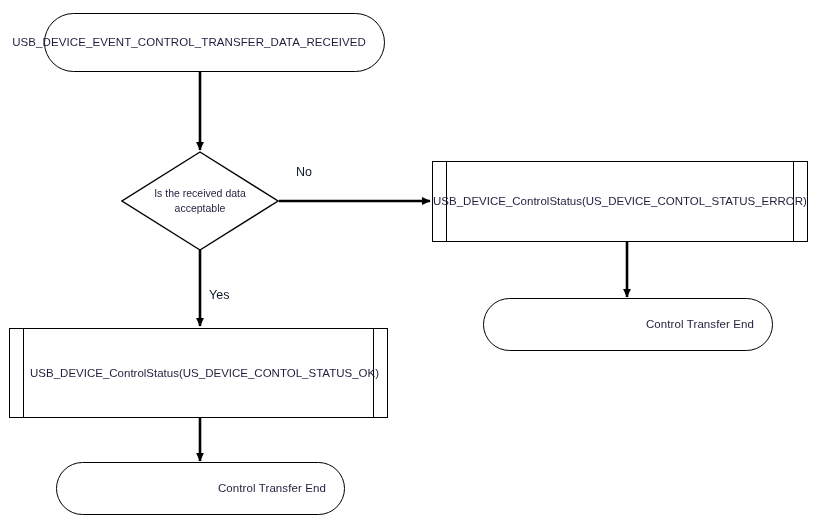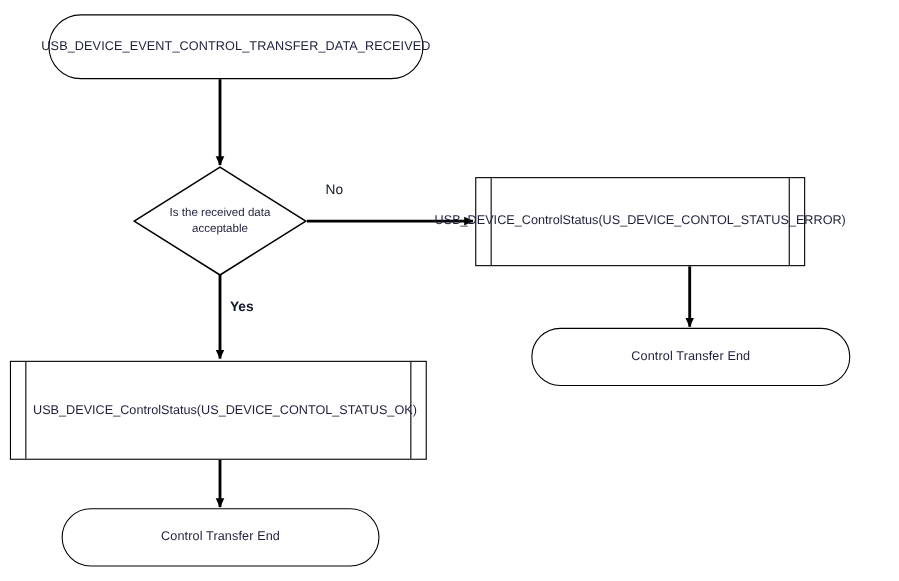--- a/index.html
+++ b/index.html
@@ -26,20 +26,21 @@
     display: flex;
     align-items: center;
     justify-content: center;
     text-align: center;
   }
   
   .terminator {
     border: 1.4px solid #000000;
     border-radius: 999px;
     background: #ffffff;
+    justify-content: flex-end;
   }
   .terminator .node-label {
     font-size: 11.5px;
     color: #1f1f3d;
     letter-spacing: 0.1px;
     padding: 0 18px;
     line-height: 1.25;
   }
   
   .predefined {
@@ -135,23 +136,23 @@
 
   <div class="node decision" style="left:121px; top:151px; width:158px; height:100px;text-align:center;">
     <svg width="158" height="100" viewBox="0 0 158 100" xmlns="http://www.w3.org/2000/svg">
       <polygon points="79,1 157,50 79,99 1,50" fill="#ffffff" stroke="#000000" stroke-width="1.4"></polygon>
     </svg>
     <span class="node-label">Is the received data acceptable</span>
   </div>
 
   <span class="edge-label" style="left:296px; top:165px;">No</span>
 
-  <span class="edge-label" style="left:209px; top:272px;font-weight:bold;">Yes</span>
+  <span class="edge-label" style="left:209px; top:288px;">Yes</span>
 
-  <div class="node predefined" style="left:432px; top:161px; width:300px; height:81px;">
+  <div class="node predefined" style="left:432px; top:161px; width:376px; height:81px;">
     <span class="bar bar-left"></span>
     <span class="bar bar-right"></span>
     <span class="node-label">USB_DEVICE_ControlStatus(US_DEVICE_CONTOL_STATUS_ERROR)</span>
   </div>
 
   <div class="node predefined" style="left:9px; top:328px; width:379px; height:90px;padding-left:12px;">
     <span class="bar bar-left"></span>
     <span class="bar bar-right"></span>
     <span class="node-label">USB_DEVICE_ControlStatus(US_DEVICE_CONTOL_STATUS_OK)</span>
   </div>

